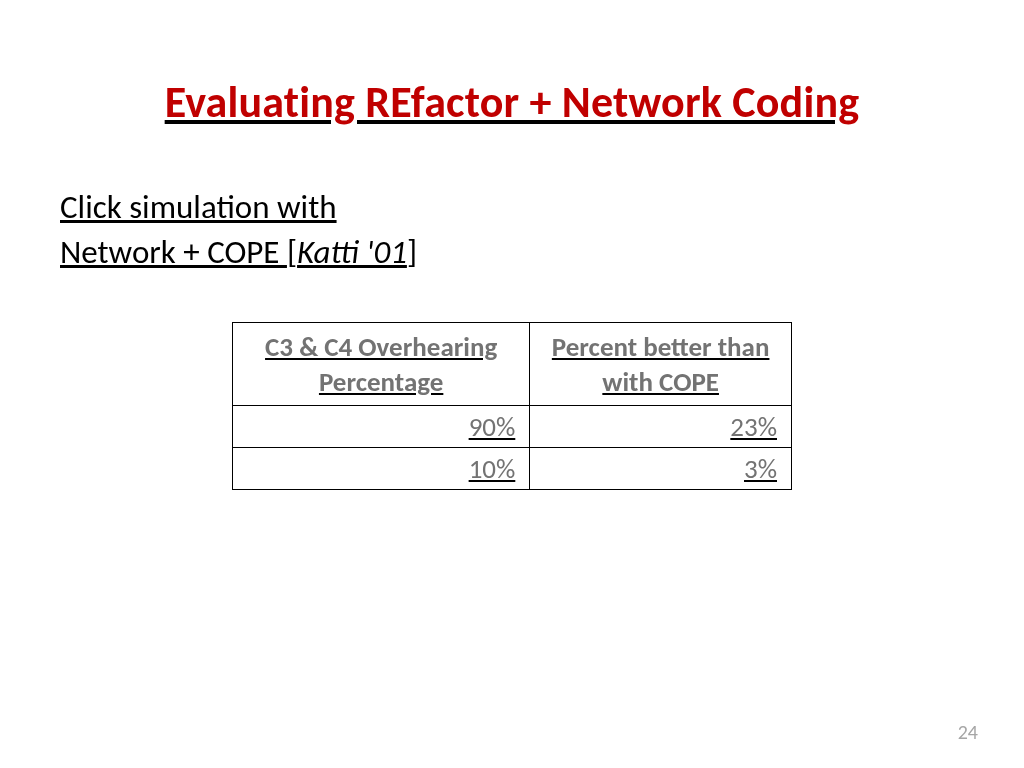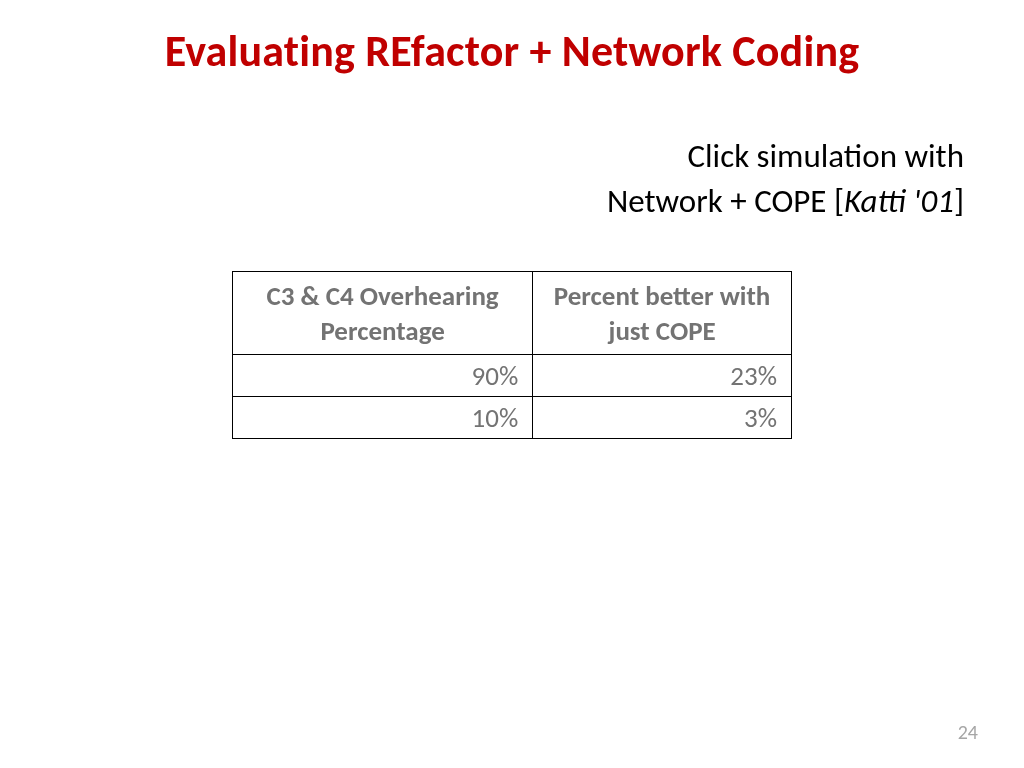--- a/index.html
+++ b/index.html
@@ -7,36 +7,37 @@
     width: 1024px;
     height: 768px;
     background: #ffffff;
     font-family: Calibri, "Segoe UI", Arial, sans-serif;
     position: relative;
     overflow: hidden;
   }
   .slide {
     width: 100%;
     height: 100%;
-    padding: 24px 60px 40px 60px;
+    padding: 75px 60px 40px 60px;
     position: relative;
+    text-decoration: underline;
   }
   .title {
     color: #c00000;
     font-size: 44px;
     font-weight: 700;
     text-align: center;
     margin-bottom: 56px;
     letter-spacing: 0.2px;
   }
   .subtitle {
     color: #000;
     font-size: 33px;
     font-weight: 400;
-    text-align: right;
+    text-align: left;
     line-height: 1.35;
     margin-bottom: 48px;
   }
   .subtitle .citation {
     font-style: italic;
   }
   .subtitle .bracket {
     font-style: normal;
   }
   table {
@@ -78,21 +79,21 @@
 
   <div class="subtitle">
     <span>Click simulation with</span><br>
     <span>Network + COPE </span><span class="bracket">[</span><span class="citation">Katti '01</span><span class="bracket">]</span>
   </div>
 
   <table>
     <thead>
       <tr>
         <th>C3 &amp; C4 Overhearing Percentage</th>
-        <th>Percent better with just COPE</th>
+        <th>Percent better than with COPE</th>
       </tr>
     </thead>
     <tbody>
       <tr>
         <td>90%</td>
         <td>23%</td>
       </tr>
       <tr>
         <td>10%</td>
         <td>3%</td>

